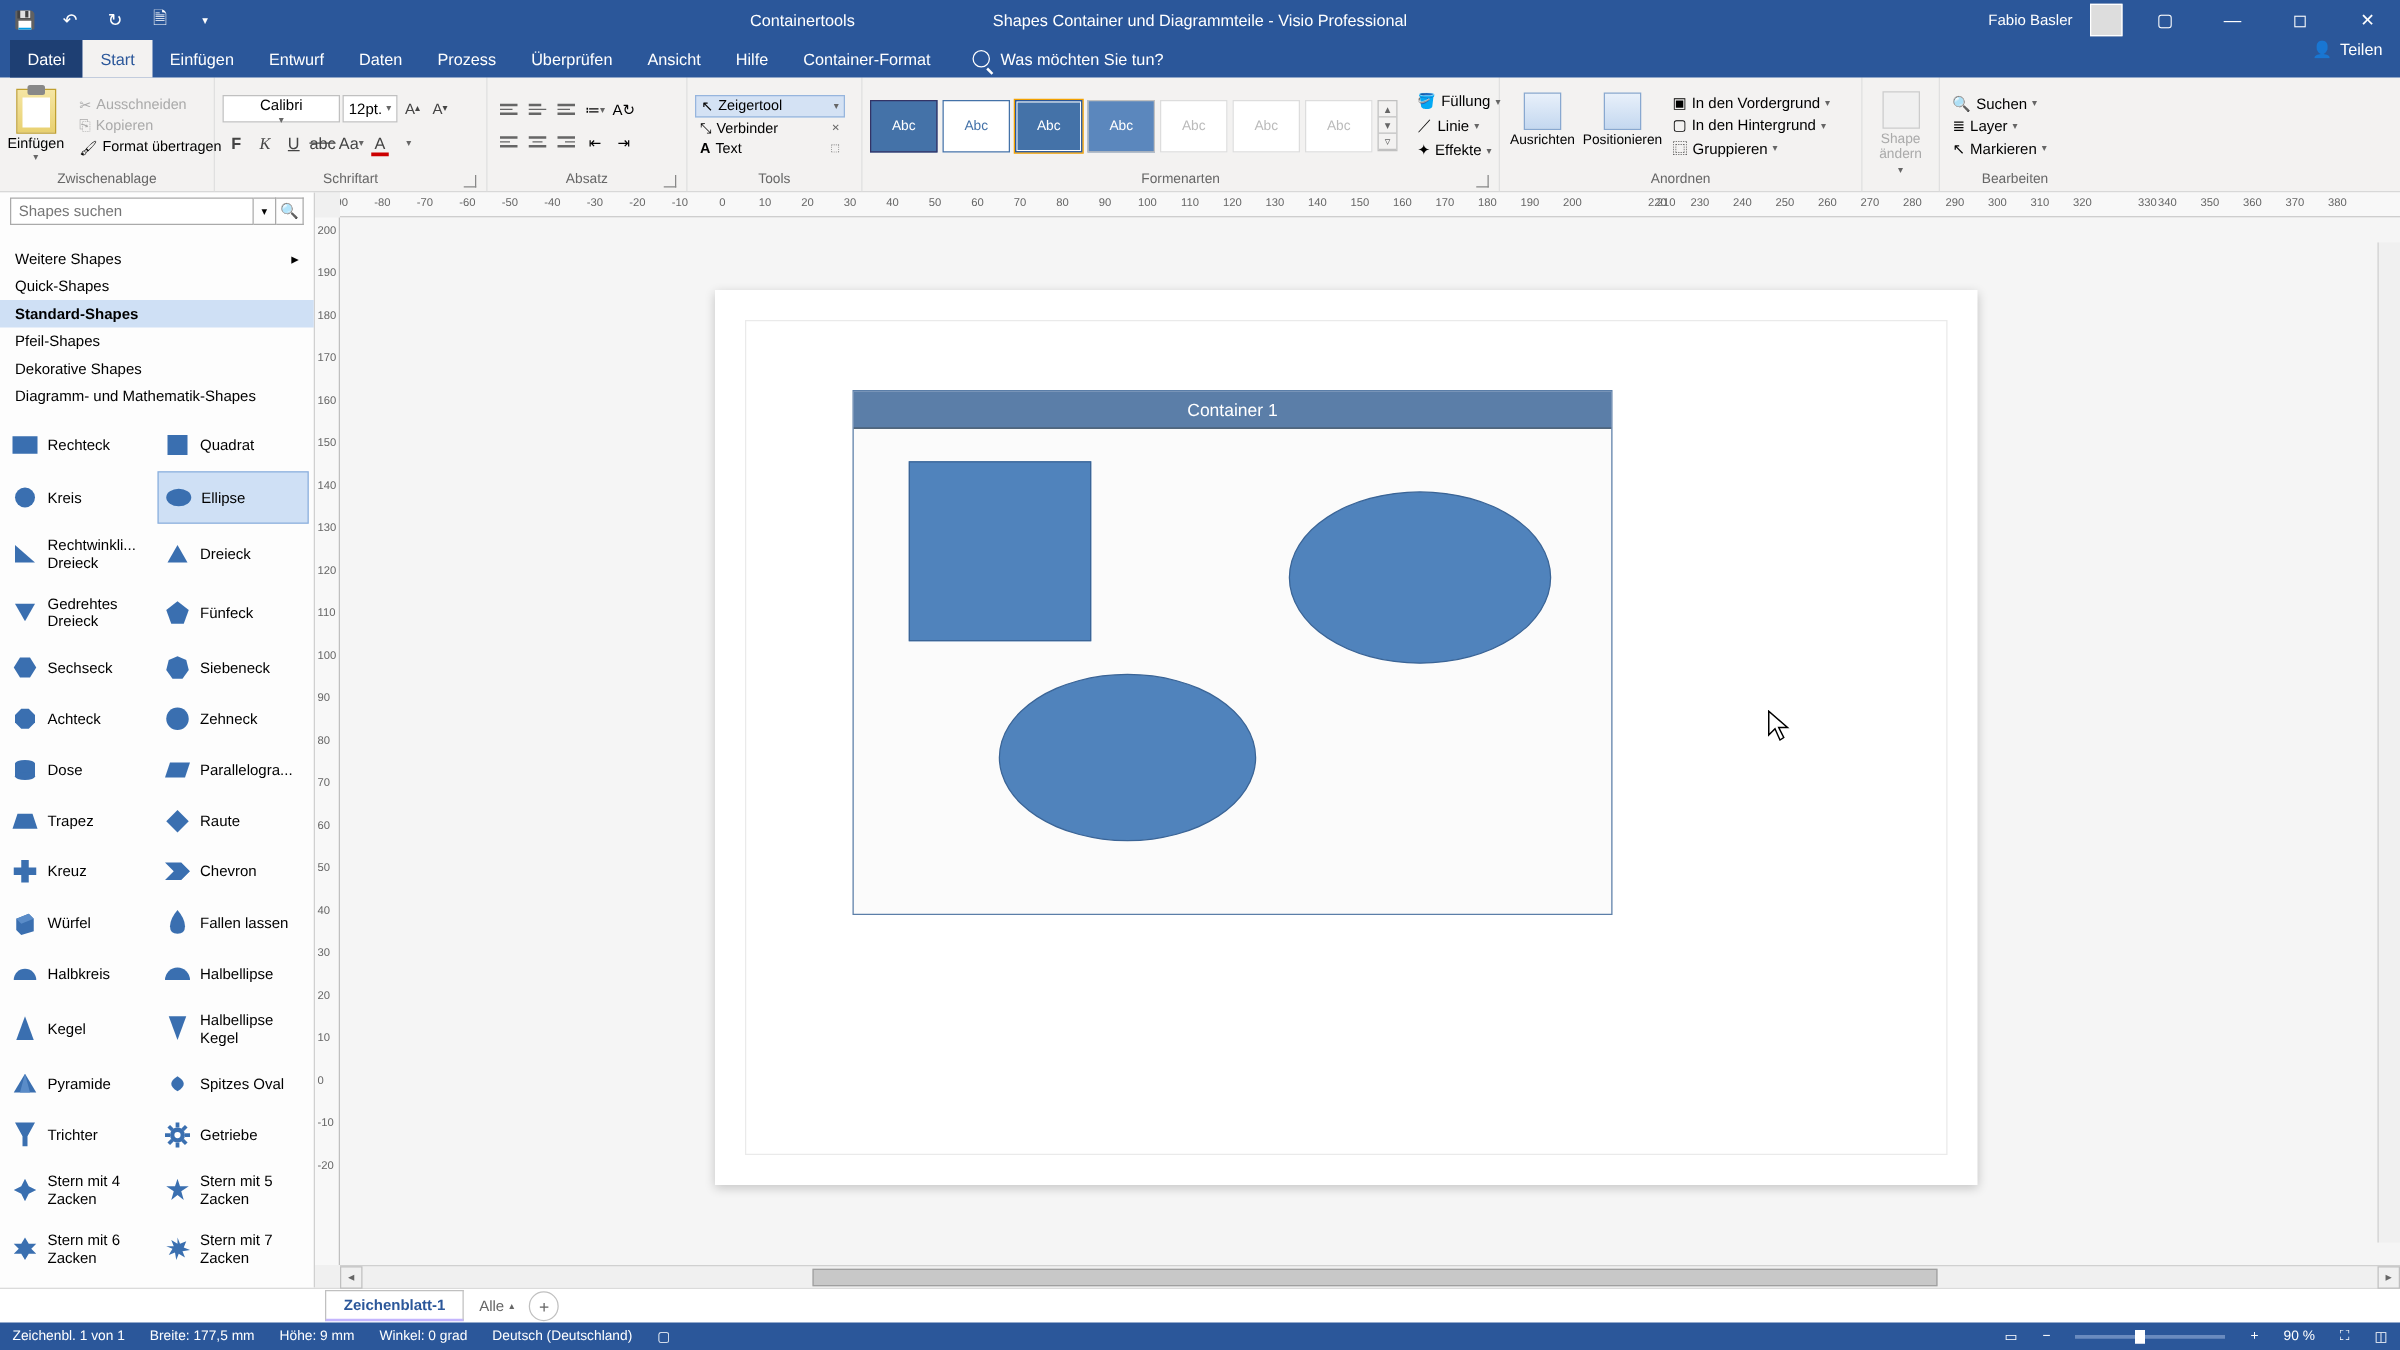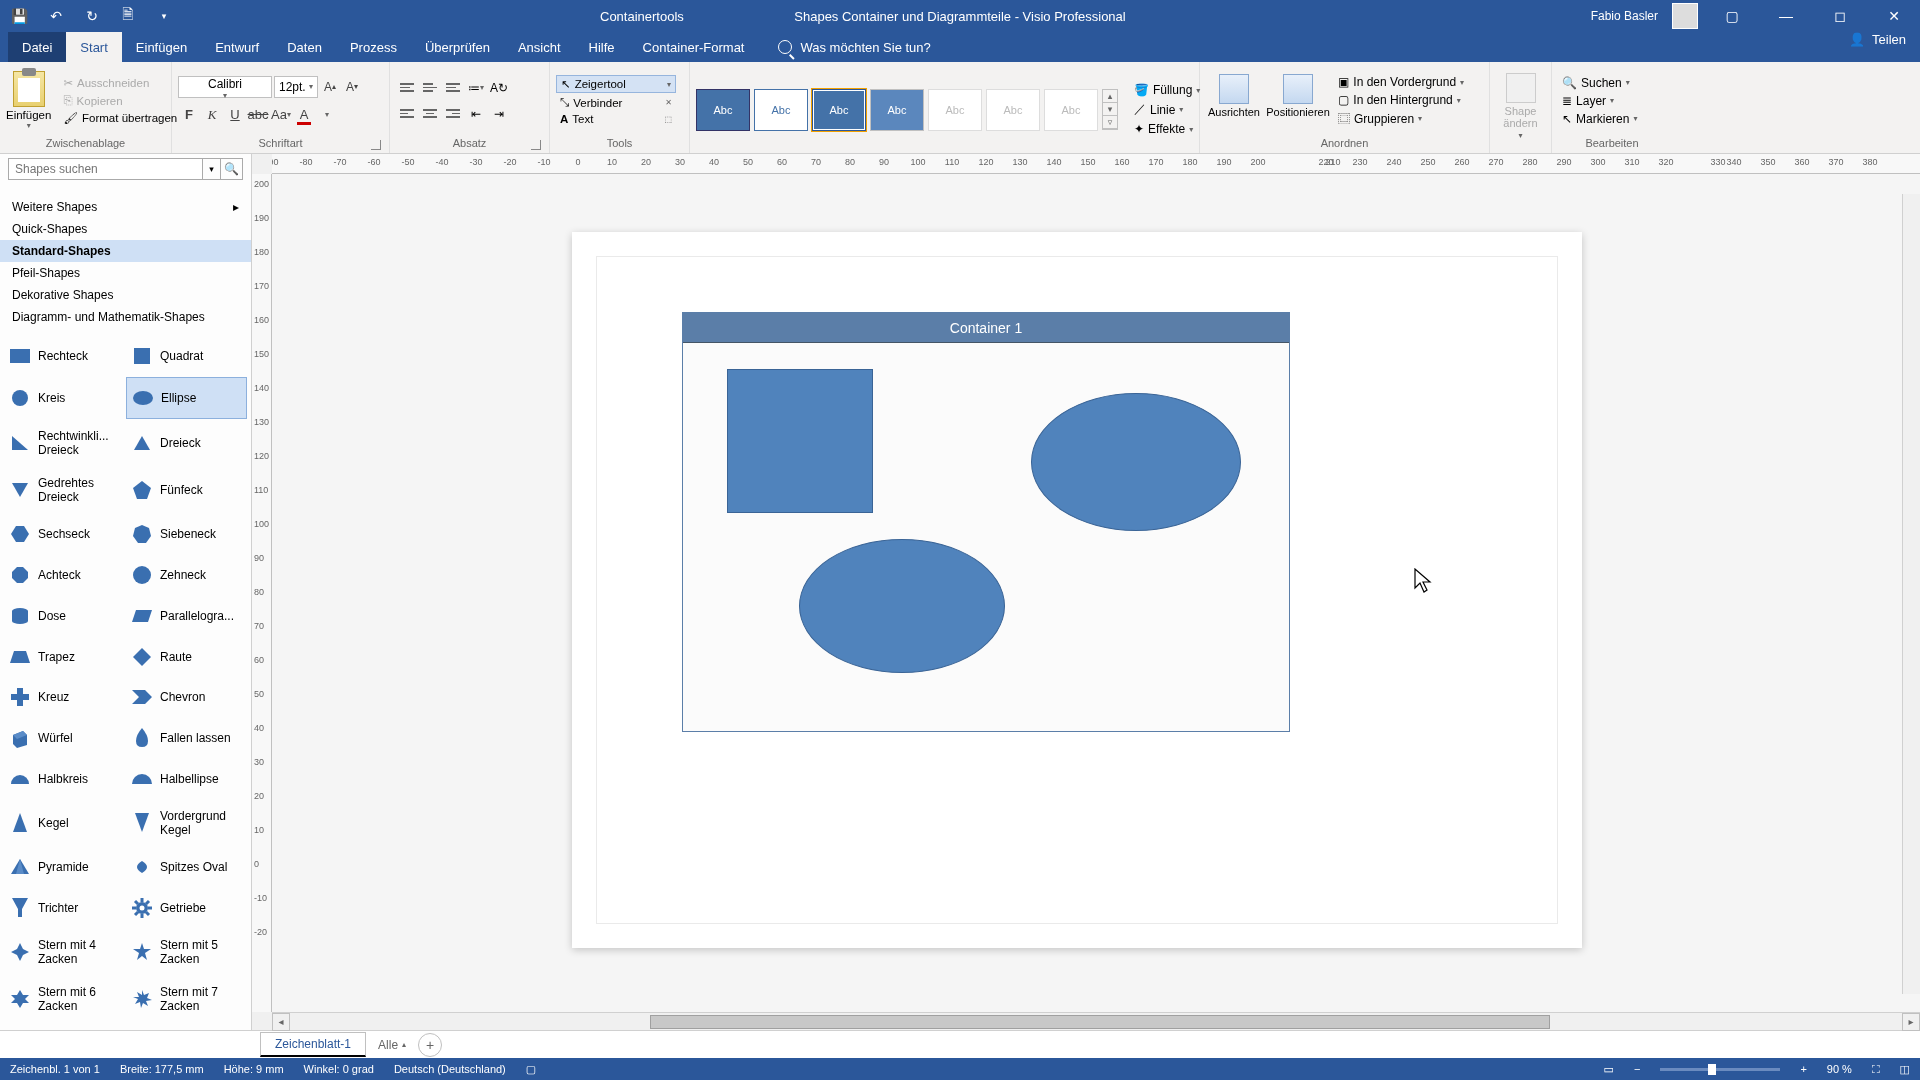--- a/index.html
+++ b/index.html
@@ -129,21 +129,21 @@
 
 .hscroll { height: 18px; background: #f0f0f0; border-top: 1px solid #d0d0d0; display: flex; align-items: center; margin-left: 20px; }
 .hscroll-btn { width: 18px; height: 18px; display: flex; align-items: center; justify-content: center; font-size: 10px; color: #666; border: 1px solid #c0c0c0; }
 .hscroll-track { flex: 1; height: 18px; position: relative; }
 .hscroll-thumb { position: absolute; left: 360px; width: 900px; top: 2px; bottom: 2px; background: #c8c8c8; border: 1px solid #a0a0a0; }
 .vscroll { position: absolute; right: 0; top: 20px; bottom: 18px; width: 18px; background: #f0f0f0; border-left: 1px solid #d0d0d0; }
 
 
 .sheet-tabs { height: 28px; background: #fff; border-top: 1px solid #d0d0d0; display: flex; align-items: center; padding-left: 260px; gap: 2px; font-size: 12px; }
 .sheet-tab { padding: 4px 14px; border: 1px solid #c0c0c0; border-bottom: none; background: #fff; }
-.sheet-tab.active { color: #2b579a; font-weight: 400; border-bottom: 2px solid #000000; }
+.sheet-tab.active { color: #2b579a; font-weight: 700; border-bottom: 2px solid #c4b5fd; }
 .sheet-all { padding: 4px 10px; color: #666; display: flex; align-items: center; gap: 4px; }
 .sheet-add { width: 24px; height: 24px; display: flex; align-items: center; justify-content: center; border: 1px solid #c0c0c0; border-radius: 50%; font-size: 14px; color: #666; }
 
 
 .statusbar { height: 22px; background: #2b579a; color: #fff; display: flex; align-items: center; padding: 0 10px; gap: 20px; font-size: 11px; }
 .statusbar .sep { flex: 1; }
 .zoom-slider { width: 120px; height: 3px; background: #6a8bbf; position: relative; }
 .zoom-slider::before { content: ''; position: absolute; left: 40%; top: -4px; width: 8px; height: 11px; background: #fff; }
 
 .caret { font-size: 8px; color: #666; }
@@ -358,20 +358,21 @@
             <span>Linie</span>
             <span class="caret">▾</span>
           </div>
         <div class="fill-row">
             <span>✦</span>
             <span>Effekte</span>
             <span class="caret">▾</span>
           </div>
       </div>
     </div>
+    <div class="rgroup-label"><span>Formenarten</span><span class="launcher"></span></div>
   </div>
 
   <div class="rgroup" style="width:290px">
     <div class="rgroup-body">
       <div class="arrange-block">
         <div class="arrange-big">
             <div class="arrange-big-icon"></div>
             <div class="arrange-txt">Ausrichten</div>
           </div>
         <div class="arrange-big">
@@ -641,21 +642,21 @@
             </svg>
           </div>
           <span>Kegel</span>
         </div>
         <div class="shape-cell">
           <div class="shape-ico">
             <svg width="16" height="22">
               <path d="M1 1 L15 1 L8 20 Z" fill="#3a6fb0"></path>
             </svg>
           </div>
-          <span>Vordergrund Kegel</span>
+          <span>Halbellipse Kegel</span>
         </div>
         <div class="shape-cell">
           <div class="shape-ico">
             <svg width="20" height="18">
               <path d="M10 1 L19 16 L1 16 Z" fill="#3a6fb0"></path>
               <path d="M10 1 L14 16 L6 16 Z" fill="#5a8cc8"></path>
             </svg>
           </div>
           <span>Pyramide</span>
         </div>

